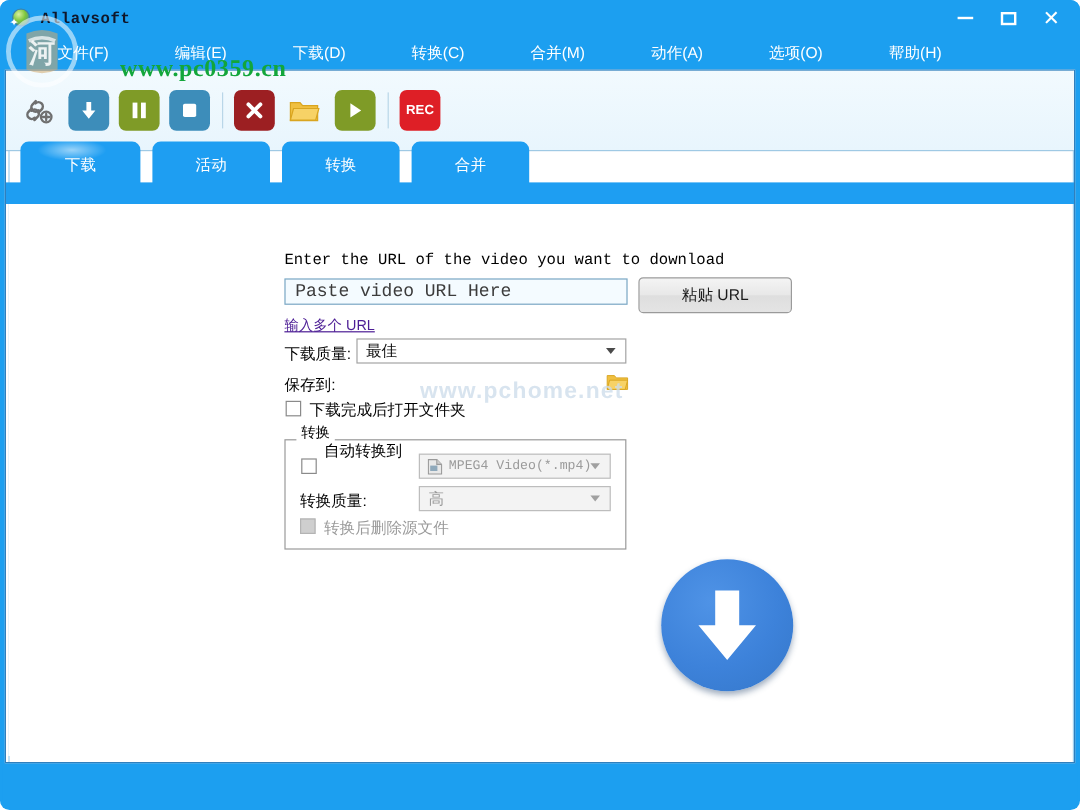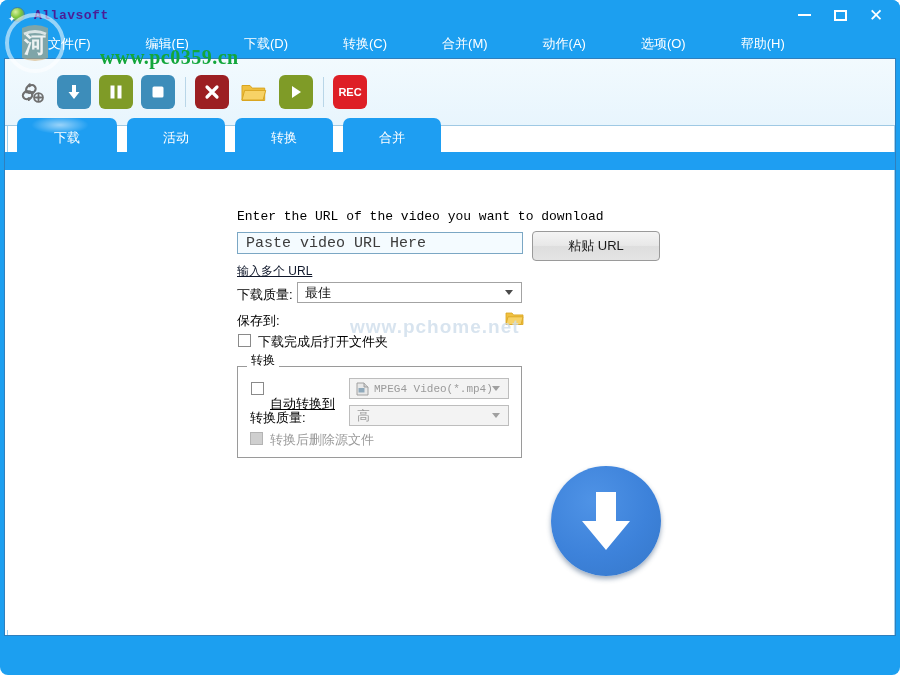--- a/index.html
+++ b/index.html
@@ -46,21 +46,21 @@
   }
   .title-icon .spark {
     position: absolute;
     left: 0px; top: 9px;
     color: #ffffff;
     font-size: 9px;
     line-height: 9px;
   }
   .title-text {
     margin-left: 8px;
-    color: #4c1d95;
+    color: #0f172a;
     font-size: 13px;
     font-family: "Liberation Mono", monospace;
     letter-spacing: 0.5px;
     font-weight: bold;
   }
   .win-controls {
     position: absolute;
     right: 6px; top: 0;
     height: 30px;
     display: flex;
@@ -255,21 +255,21 @@
     font-size: 13px;
     color: #1a1a1a;
     display: flex;
     align-items: center;
     justify-content: center;
     cursor: default;
   }
 
   .link-blue {
     position: absolute;
-    color: #0f172a;
+    color: #4c1d95;
     font-size: 12px;
     text-decoration: underline;
     cursor: default;
     white-space: nowrap;
   }
 
   .combo {
     position: absolute;
     background: #ffffff;
     border: 1px solid #a3a3a3;
@@ -529,21 +529,21 @@
     </svg>
   </div>
 
   <div class="cbox" style="left:238px; top:334px;"></div>
   <div class="form-label cn" style="left:258px; top:333px;">下载完成后打开文件夹</div>
 
   <div class="group"></div>
   <div class="group-title cn">转换</div>
 
   <div class="cbox" style="left:251px; top:382px;"></div>
-  <div class="form-label cn" style="left:270px; top:395px;text-decoration:underline;">自动转换到</div>
+  <div class="form-label cn" style="left:270px; top:367px;">自动转换到</div>
 
   <div class="combo disabled" style="left:349px; top:378px; width:160px; height:21px; padding-left:24px;">
     <svg width="13" height="14" viewBox="0 0 13 14" style="position:absolute; left:6px; top:3px;">
       <path d="M1 1 h7 l4 4 v8 h-11 Z" fill="#e8e8e8" stroke="#9a9a9a" stroke-width="0.9"></path>
       <path d="M8 1 v4 h4" fill="#cfcfcf" stroke="#9a9a9a" stroke-width="0.9"></path>
       <rect x="2.5" y="6" width="6" height="4.5" fill="#8fa9bb"></rect>
     </svg>
     <span style="font-family:'Liberation Mono',monospace; font-size:11px;">MPEG4 Video(*.mp4)</span>
     <span class="caret"></span>
   </div>

